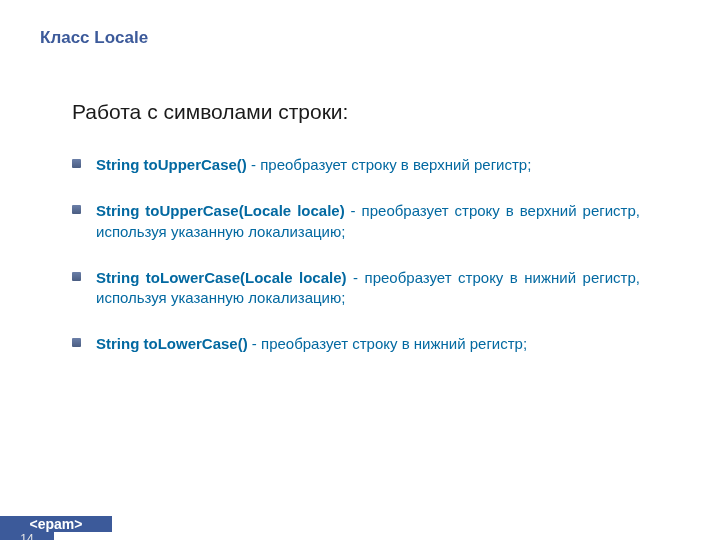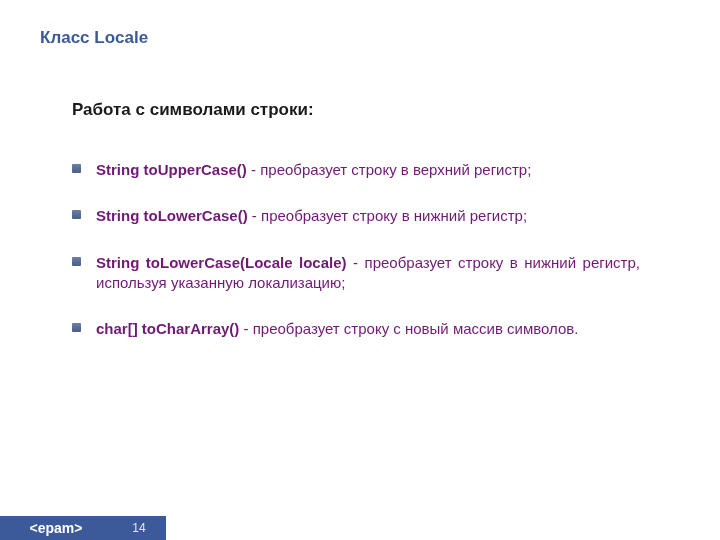--- a/index.html
+++ b/index.html
@@ -19,31 +19,30 @@
     font-size: 17px;
     font-weight: bold;
   }
   .content {
     position: absolute;
     top: 100px;
     left: 72px;
     right: 80px;
   }
   .intro {
-    font-size: 17px;
+    font-size: 21px;
     color: #1a1a1a;
-    margin-bottom: 40px;
-    font-weight: bold;
+    margin-bottom: 31px;
   }
   .items { list-style: none; }
   .item {
     position: relative;
     padding-left: 24px;
     font-size: 15px;
-    color: #701a75;
+    color: #0369a1;
     line-height: 1.35;
     margin-bottom: 26px;
     text-align: justify;
   }
   .item::before {
     content: "";
     position: absolute;
     left: 0;
     top: 4px;
     width: 9px;
@@ -53,20 +52,21 @@
   }
   .sig { font-weight: bold; }
   .footer {
     position: absolute;
     left: 0;
     right: 0;
     bottom: 0;
     height: 24px;
     display: flex;
     align-items: stretch;
+    flex-direction: column;
   }
   .footer-logo {
     width: 112px;
     background: #3c5a9a;
     color: #fff;
     display: flex;
     align-items: center;
     justify-content: center;
     font-size: 14px;
     font-weight: bold;
@@ -95,27 +95,27 @@
 
 <div class="slide-title">Класс Locale</div>
 
 <div class="content">
   <div class="intro">Работа с символами строки:</div>
   <ul class="items">
     <li class="item">
       <span class="sig">String toUpperCase()</span><span> - преобразует строку в верхний регистр;</span>
     </li>
     <li class="item">
-      <span class="sig">String toLowerCase()</span><span> - преобразует строку в нижний регистр;</span>
+      <span class="sig">String toUpperCase(Locale locale)</span><span> - преобразует строку в верхний регистр, используя указанную локализацию;</span>
     </li>
     <li class="item">
       <span class="sig">String toLowerCase(Locale locale)</span><span> - преобразует строку в нижний регистр, используя указанную локализацию;</span>
     </li>
     <li class="item">
-      <span class="sig"> char[]    toCharArray()</span><span> - преобразует строку с новый массив символов.</span>
+      <span class="sig">String toLowerCase()</span><span> - преобразует строку в нижний регистр;</span>
     </li>
   </ul>
 </div>
 
 <div class="footer">
   <div class="footer-logo">&lt;epam&gt;</div>
   <div class="footer-page">14</div>
 </div>
 
 </body></html>

